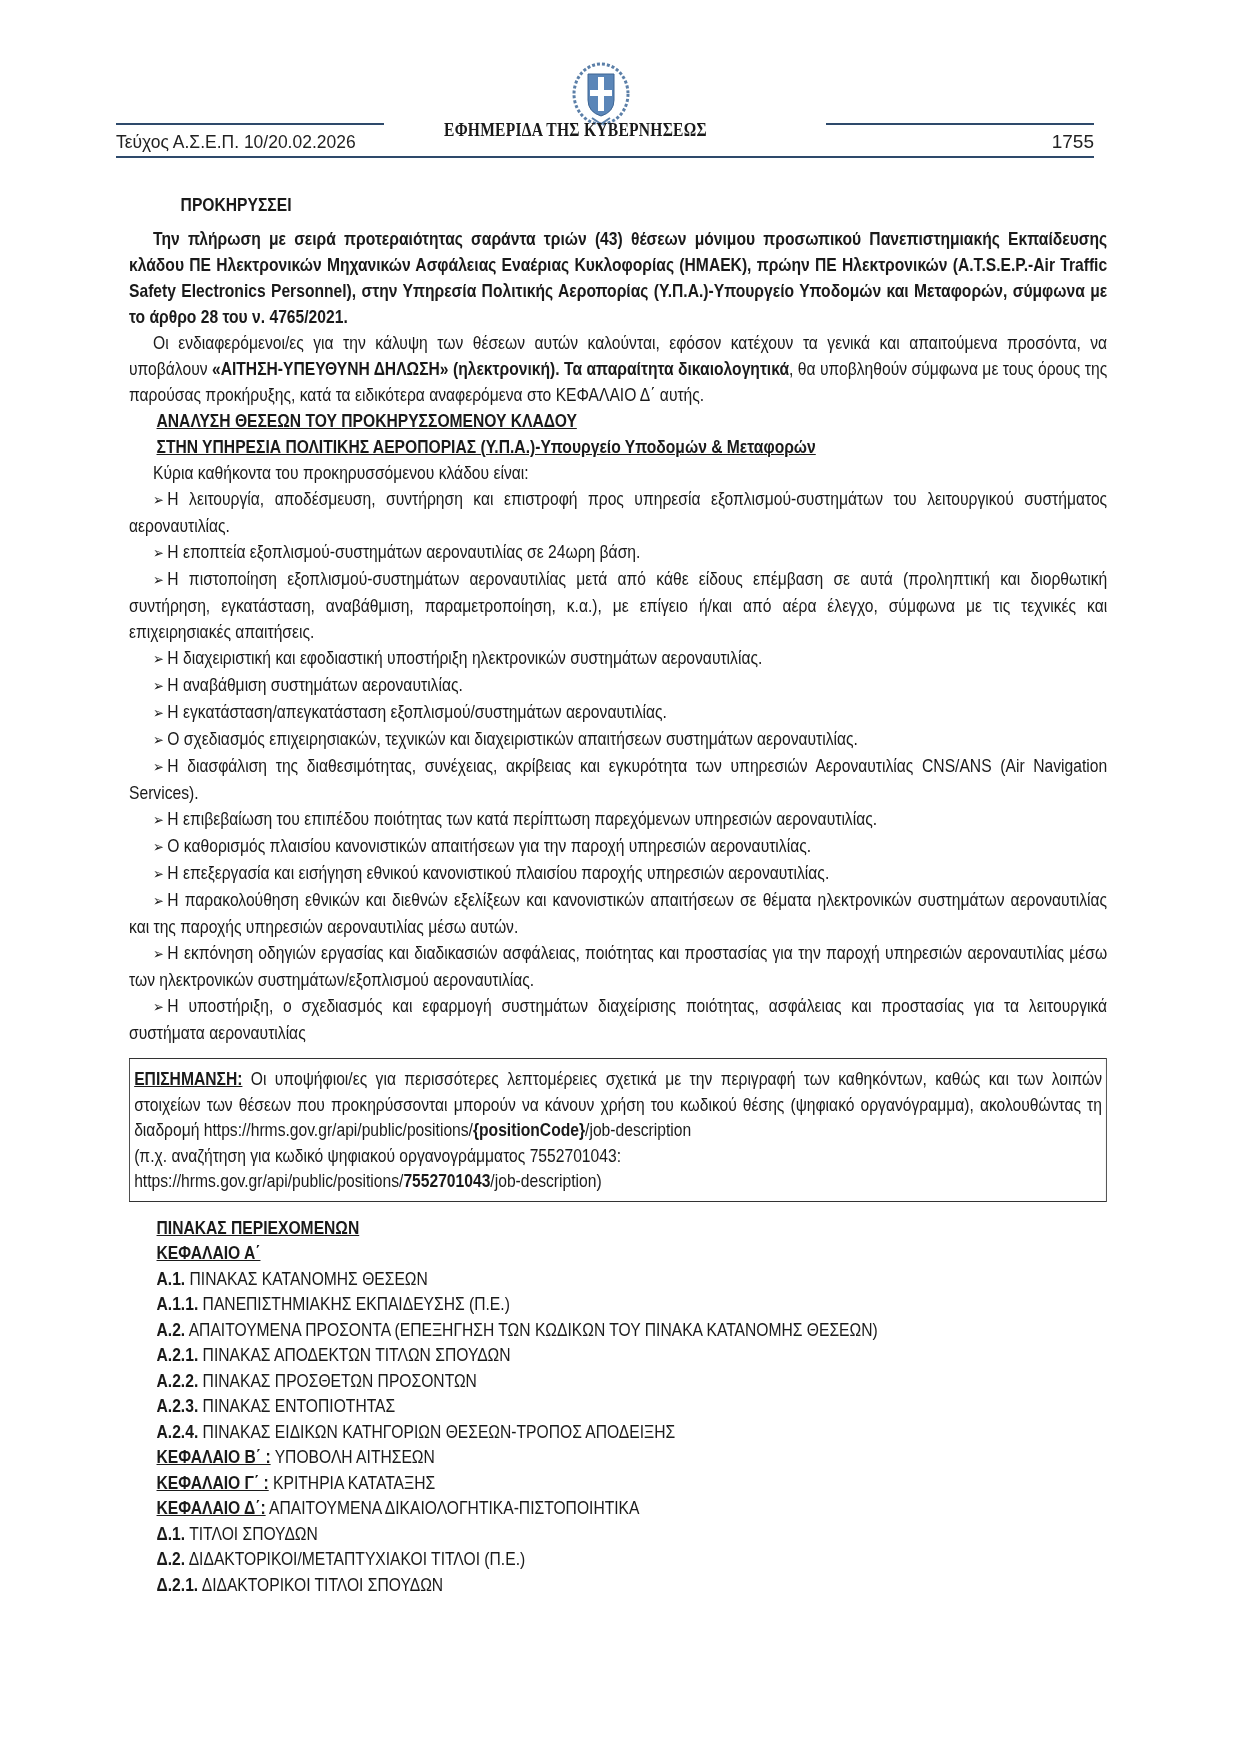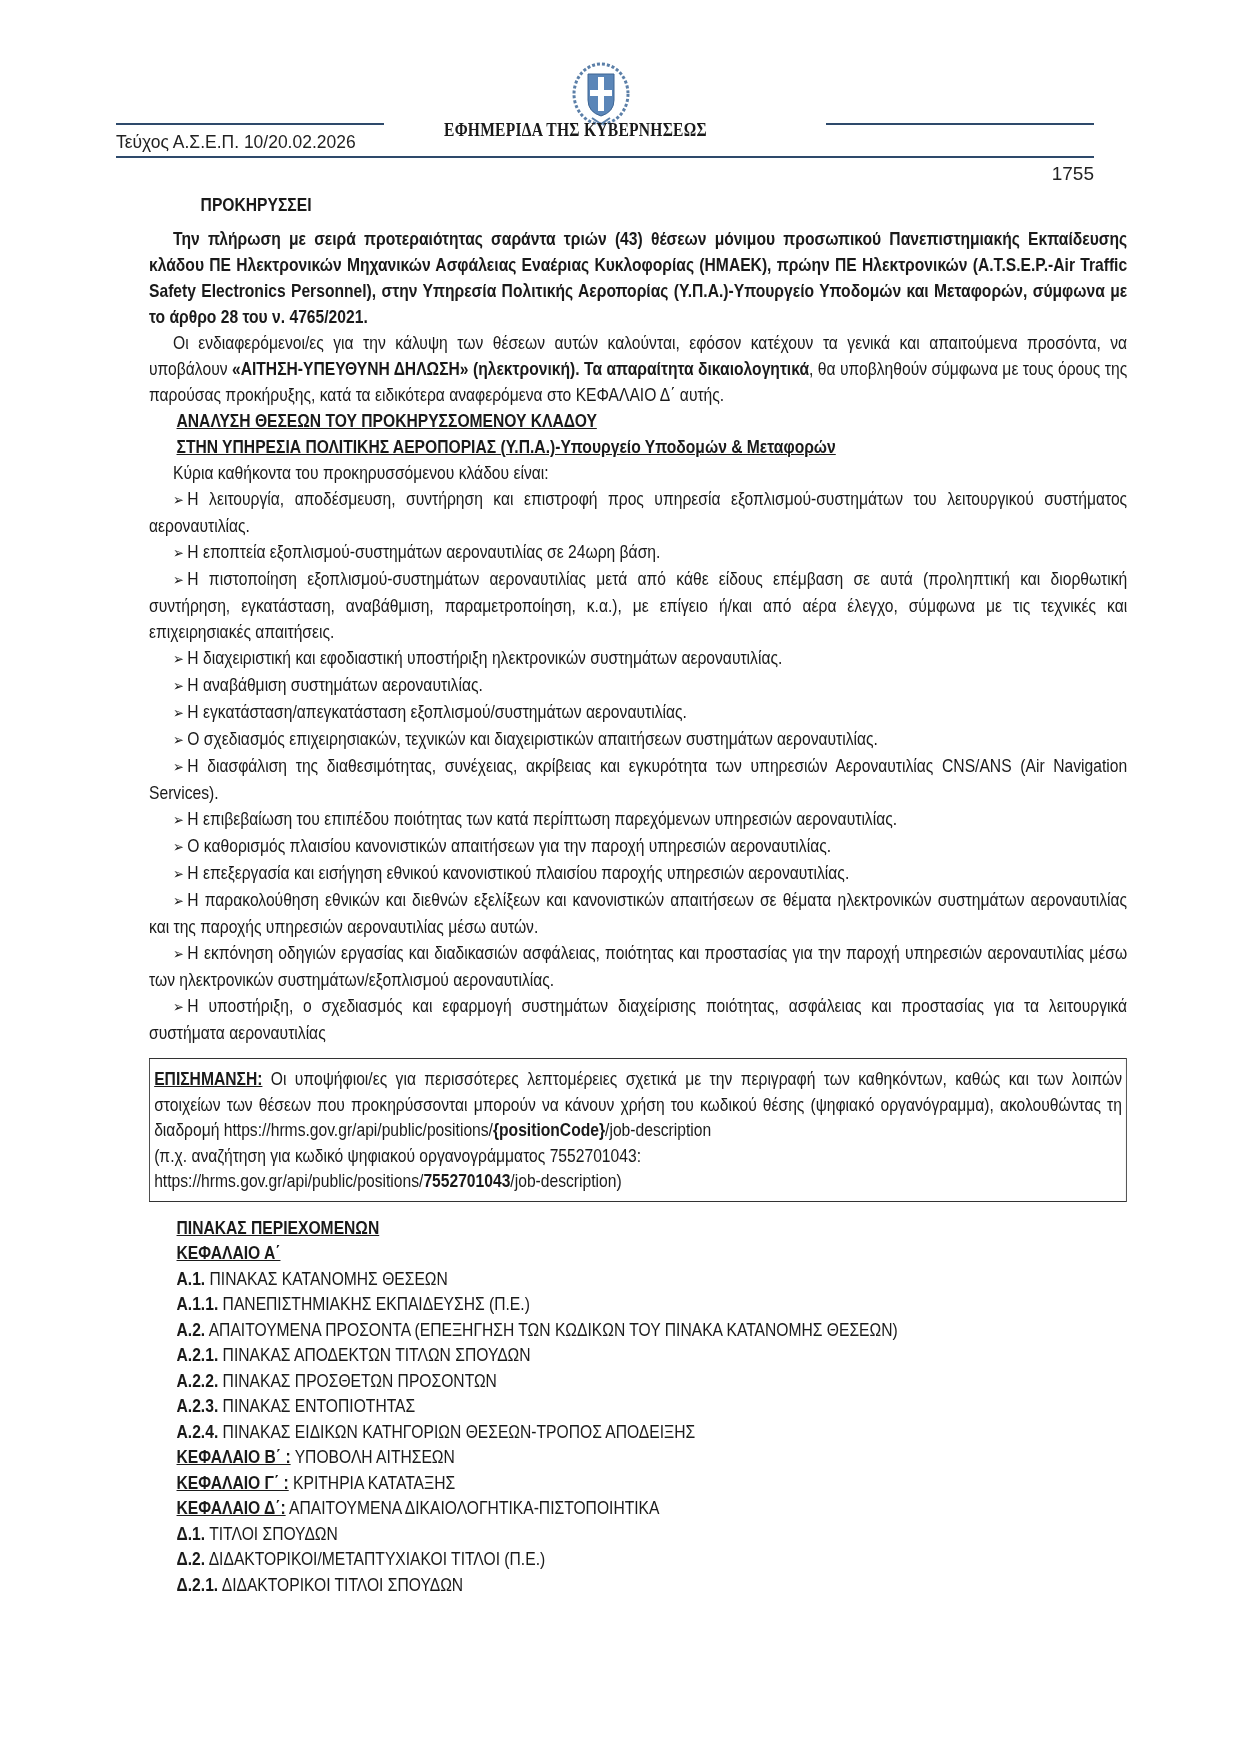--- a/index.html
+++ b/index.html
@@ -5,23 +5,23 @@
     html, body { margin: 0; padding: 0; background: #ffffff; }
     body { width: 1241px; height: 1754px; position: relative; overflow: hidden; color: #1a1a1a; font-family: "Liberation Sans", "DejaVu Sans", sans-serif; }
     .header { position: absolute; left: 116px; top: 55px; width: 978px; height: 100px; }
     .emblem { position: absolute; left: 454px; top: 5px; width: 62px; height: 68px; }
     .hdr-line { position: absolute; height: 2px; background: #2e4a6b; }
     .hdr-line.left { left: 0; top: 68px; width: 268px; }
     .hdr-line.right { left: 710px; top: 68px; width: 268px; }
     .hdr-line.bottom { left: 0; top: 101px; width: 978px; height: 1.5px; }
     .issue { position: absolute; left: 0; top: 76px; font-size: 19px; font-family: "Liberation Sans", sans-serif; color: #222; transform: scaleX(0.92); transform-origin: left; }
     .gazette { position: absolute; left: 328px; top: 64px; font-family: "Liberation Serif", serif; font-size: 19px; font-weight: bold; letter-spacing: 0.3px; color: #1a1a1a; transform: scaleX(0.82); transform-origin: left; white-space: nowrap; }
-    .pagenum { position: absolute; right: 0; top: 76px; font-size: 19px; color: #222; margin-top: 32px; }
+    .pagenum { position: absolute; right: 0; top: 76px; font-size: 19px; color: #222; }
 
-    .content { position: absolute; left: 149px; top: 192px; width: 978px; font-size: 18.2px; line-height: 26px; }
+    .content { position: absolute; left: 129px; top: 192px; width: 978px; font-size: 18.2px; line-height: 26px; }
     .narrow { display: inline-block; transform: scaleX(0.86); transform-origin: left; width: 116.3%; }
     p { margin: 0; }
     .indent { text-indent: 28px; }
     .proklirysei { font-weight: bold; margin-left: 60px; margin-bottom: 8px; }
     .bold-par { font-weight: bold; text-align: justify; text-align-last: left; }
     .just { text-align: justify; }
     .ul-head { font-weight: bold; text-decoration: underline; margin-left: 32px; }
     .bullet-glyph { font-size: 15px; margin-right: 4px; }
     .notebox { border: 1.5px solid #333; padding: 8px 5px 6px 5px; margin-top: 12px; font-size: 18.2px; line-height: 25.5px; }
     .note-label { font-weight: bold; text-decoration: underline; }

